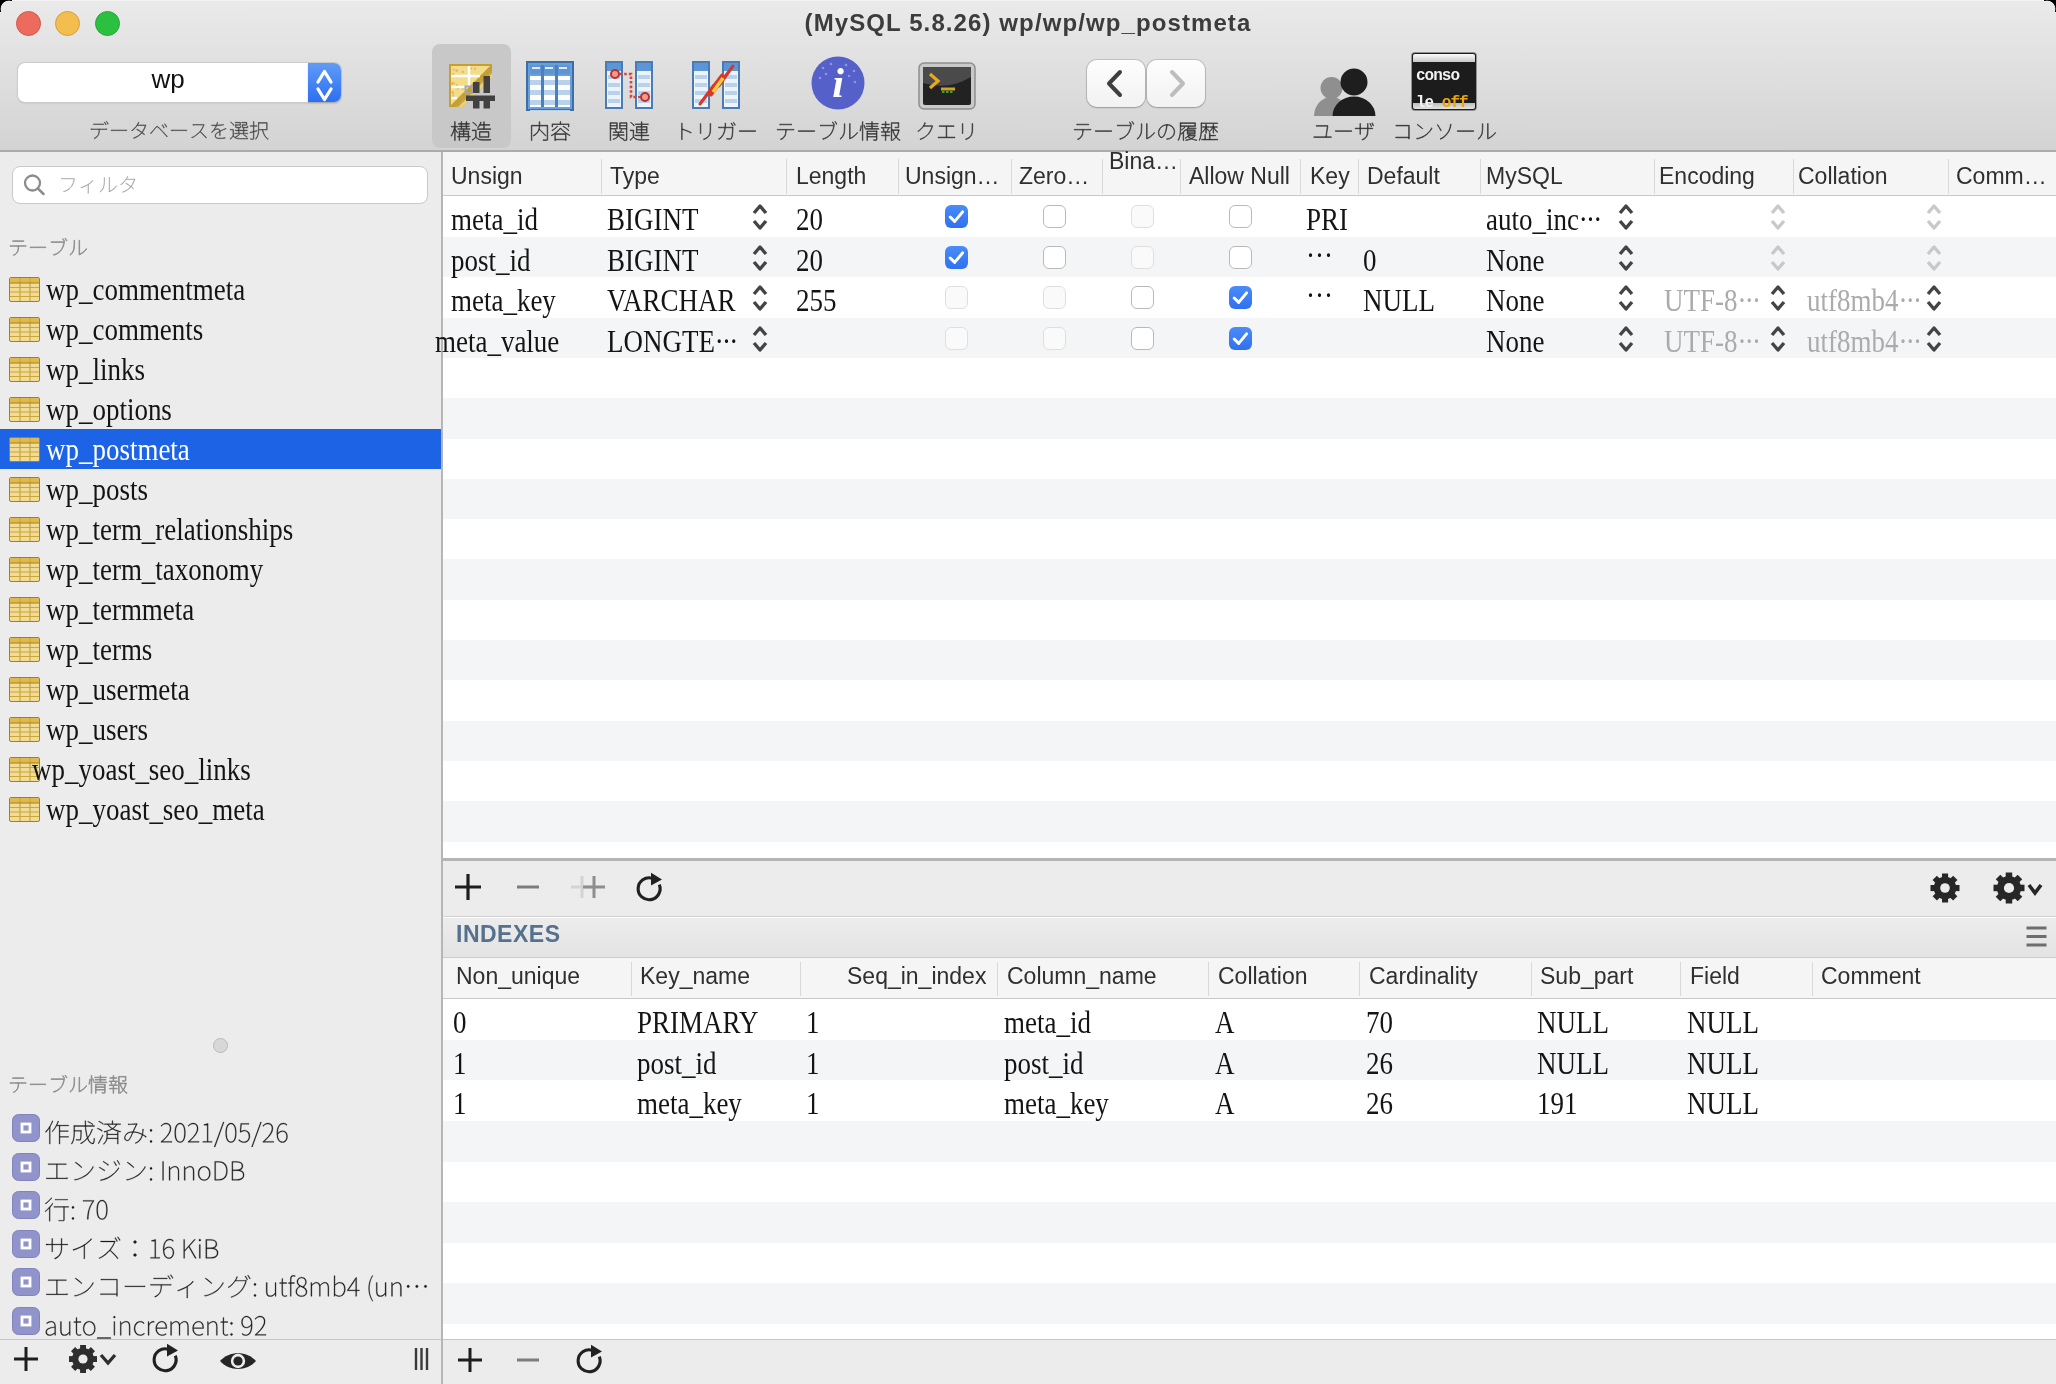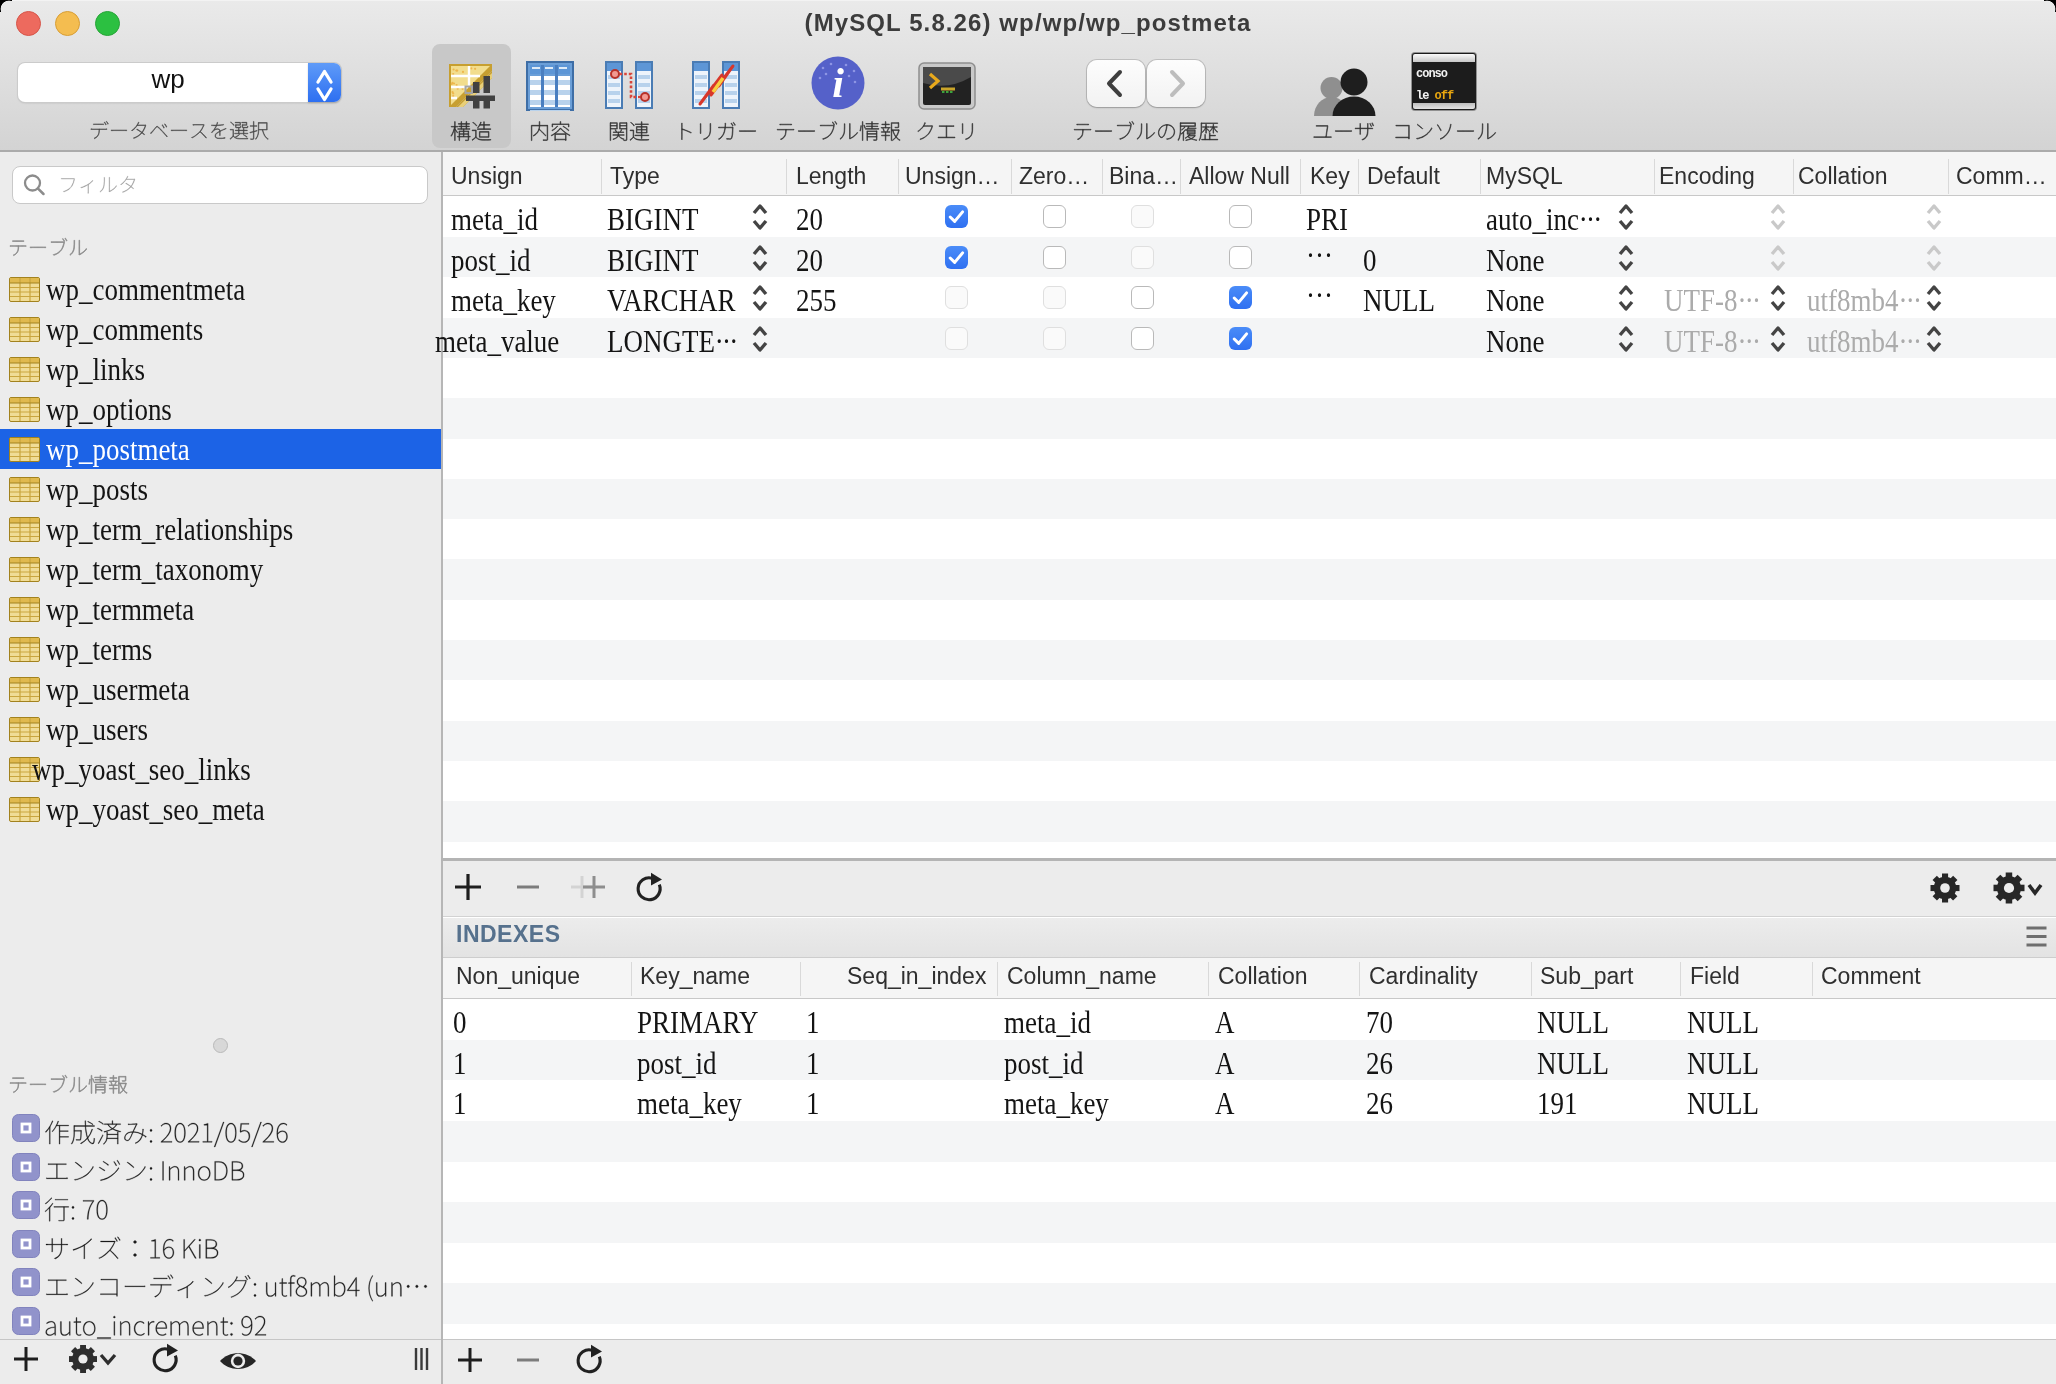--- a/index.html
+++ b/index.html
@@ -169,21 +169,21 @@
       <path d="M1 48 a17.5 19 0 0 1 35 0 Z"></path>
     </g>
 <g fill="#1e1e1e">
       <circle cx="41" cy="14" r="13.5"></circle>
       <path d="M19.5 48 a21.5 19.5 0 0 1 43 0 Z"></path>
     </g>
 </svg>
 <div class="abs" style="left:1412px;top:53px;width:64px;height:57px;border-radius:3px;background:#1c1c1c;box-shadow:0 0 0 1px #909090"></div>
 <div class="abs" style="left:1413px;top:54px;width:62px;height:8px;border-radius:2px 2px 0 0;background:linear-gradient(#fbfbfb,#c7c7c7)"></div>
 <div class="abs" style="left:1413px;top:103px;width:62px;height:6px;border-radius:0 0 2px 2px;background:linear-gradient(#bdbdbd,#e3e3e3)"></div>
-<div class="abs" style="left:1416px;top:63px;width:60px;font-family:'Liberation Mono',monospace;font-weight:bold;font-size:12px;line-height:22px;color:#f2f2f2;letter-spacing:-1px">conso<br>le<span style="color:#e9a70f"> off</span></div>
+<div class="abs" style="left:1416px;top:63px;width:60px;font-family:'Liberation Mono',monospace;font-weight:bold;font-size:16px;line-height:27px;color:#f2f2f2;letter-spacing:-1px">conso<br>le<span style="color:#e9a70f"> off</span></div>
 <div style="position:absolute;left:450px;top:116.9px">
     <svg class="jp" width="42" height="28" viewBox="0 -22.1 42 28">
       <path d="M8.7 -13H19.3V-12.4H8.7ZM7.7 -10.4H20V-9.8H7.7ZM7.4 -2.7H20.3V-2.1H7.4ZM9.3 -5.4H18.2V-4.8H9.3ZM8.3 -15.5H19.5V-14.9H8.3ZM11 -17.5H11.6V-10H11ZM13.4 -10H14V-2.5H13.4ZM16 -17.5H16.7V-10.1H16ZM9 -8.1H18.4V-7.5H9.6V1.5H9ZM18.1 -8.1H18.7V0.5Q18.7 0.9 18.6 1.1Q18.5 1.3 18.2 1.4Q17.9 1.4 17.2 1.5Q16.5 1.5 15.5 1.5Q15.5 1.4 15.4 1.2Q15.3 1 15.2 0.9Q16.1 0.9 16.8 0.9Q17.5 0.9 17.7 0.9Q18.1 0.9 18.1 0.5ZM1.2 -12.7H7.9V-12.1H1.2ZM4.6 -17.5H5.2V1.4H4.6ZM4.5 -12.5 5.1 -12.3Q4.8 -11.1 4.4 -9.7Q4 -8.4 3.5 -7.1Q3 -5.8 2.4 -4.6Q1.9 -3.5 1.3 -2.8Q1.3 -2.9 1.1 -3Q1 -3.2 0.9 -3.2Q1.4 -4 2 -5Q2.5 -6.1 3 -7.4Q3.5 -8.6 3.9 -10Q4.3 -11.3 4.5 -12.5ZM5.1 -10.3Q5.3 -10.1 5.6 -9.6Q6 -9.1 6.4 -8.4Q6.9 -7.8 7.2 -7.3Q7.6 -6.8 7.7 -6.6L7.3 -6Q7.1 -6.3 6.8 -6.9Q6.4 -7.5 6 -8.1Q5.6 -8.7 5.3 -9.2Q4.9 -9.7 4.7 -10Z M29.7 -14.5H39.8V-13.9H29.7ZM27.3 -10.3H40.8V-9.7H27.3ZM30.7 -17.1 31.3 -16.9Q30.7 -15.3 29.9 -13.8Q29 -12.3 28.1 -11.3Q28 -11.3 27.9 -11.4Q27.8 -11.5 27.7 -11.5Q27.6 -11.6 27.5 -11.6Q28.5 -12.7 29.4 -14.1Q30.2 -15.6 30.7 -17.1ZM33.7 -17.4H34.3V-9.9H33.7ZM26.2 -9.1V-1.9H25.6V-8.4H22.1V-9.1ZM26.2 -2.2Q27 -0.9 28.6 -0.3Q30.1 0.4 32.1 0.4Q32.9 0.5 34.1 0.5Q35.2 0.5 36.5 0.5Q37.8 0.5 39 0.4Q40.2 0.4 41 0.4Q41 0.4 40.9 0.5Q40.9 0.7 40.8 0.8Q40.8 0.9 40.8 1Q40 1 38.9 1.1Q37.7 1.1 36.5 1.1Q35.2 1.1 34.1 1.1Q32.9 1.1 32.1 1.1Q30 1 28.4 0.3Q26.9 -0.4 25.9 -1.6Q25.1 -0.9 24.2 -0.1Q23.3 0.6 22.4 1.3L22 0.7Q22.8 0.1 23.8 -0.6Q24.7 -1.4 25.6 -2.2ZM22.6 -16.5 23 -16.9Q23.8 -16.5 24.5 -15.9Q25.2 -15.3 25.9 -14.7Q26.5 -14.1 26.9 -13.5L26.4 -13.1Q26 -13.7 25.4 -14.3Q24.8 -14.9 24 -15.5Q23.3 -16.1 22.6 -16.5ZM30 -6.9V-2.4H38.4V-6.9ZM29.4 -7.5H39V-1.8H29.4Z" fill="#333" stroke="#333" stroke-width="0.6"></path>
     </svg>
   </div>
 <div style="position:absolute;left:529px;top:116.9px">
     <svg class="jp" width="42" height="28" viewBox="0 -22.1 42 28">
       <path d="M9.8 -9.7 10.2 -10.1Q11.2 -9.3 12.1 -8.4Q13.1 -7.5 14 -6.6Q14.9 -5.8 15.7 -4.9Q16.5 -4.1 17 -3.5L16.5 -3.1Q16 -3.7 15.2 -4.5Q14.4 -5.4 13.5 -6.3Q12.6 -7.2 11.7 -8.1Q10.7 -9 9.8 -9.7ZM10.2 -17.5H10.8V-14.3Q10.8 -13.3 10.7 -12.2Q10.6 -11.1 10.3 -9.9Q10 -8.7 9.3 -7.5Q8.7 -6.3 7.5 -5.2Q6.3 -4 4.5 -3Q4.4 -3 4.4 -3.1Q4.3 -3.2 4.2 -3.3Q4.1 -3.4 4 -3.4Q5.8 -4.5 7 -5.6Q8.1 -6.7 8.8 -7.8Q9.5 -9 9.8 -10.1Q10.1 -11.2 10.1 -12.3Q10.2 -13.3 10.2 -14.3ZM2.3 -13.8H18.4V-13.1H2.9V1.5H2.3ZM18.1 -13.8H18.7V0.2Q18.7 0.7 18.6 1Q18.4 1.2 18 1.3Q17.5 1.4 16.6 1.4Q15.6 1.4 14.2 1.4Q14.2 1.3 14.2 1.2Q14.1 1.1 14.1 1Q14 0.8 14 0.7Q14.8 0.7 15.6 0.7Q16.3 0.8 16.9 0.7Q17.4 0.7 17.6 0.7Q17.9 0.7 18 0.6Q18.1 0.5 18.1 0.2Z M28.2 -13.1 28.9 -12.9Q28.1 -12 27.2 -11.2Q26.3 -10.3 25.3 -9.6Q24.3 -8.9 23.3 -8.3Q23.3 -8.4 23.2 -8.5Q23.1 -8.5 23 -8.6Q22.9 -8.7 22.8 -8.8Q24.3 -9.6 25.8 -10.7Q27.2 -11.9 28.2 -13.1ZM33.9 -12.7 34.2 -13.1Q35.3 -12.5 36.4 -11.7Q37.5 -10.9 38.4 -10.2Q39.4 -9.4 40 -8.8L39.6 -8.3Q39 -8.9 38 -9.7Q37.1 -10.5 36 -11.3Q34.9 -12.1 33.9 -12.7ZM31.5 -10.4Q30.6 -9.2 29.2 -7.9Q27.7 -6.6 26 -5.4Q24.3 -4.1 22.4 -3.2Q22.4 -3.3 22.3 -3.3Q22.3 -3.4 22.2 -3.5Q22.1 -3.6 22 -3.7Q23.9 -4.6 25.6 -5.8Q27.4 -7.1 28.8 -8.4Q30.2 -9.8 31.1 -11H31.7Q32.5 -10 33.7 -9Q34.8 -8 36 -7.1Q37.3 -6.1 38.6 -5.3Q39.9 -4.5 41.1 -3.9Q41.1 -3.8 40.9 -3.7Q40.8 -3.5 40.7 -3.4Q39.5 -4 38.2 -4.8Q36.9 -5.6 35.7 -6.6Q34.4 -7.5 33.3 -8.5Q32.3 -9.5 31.5 -10.4ZM25.8 -5.4H37.1V1.4H36.5V-4.7H26.4V1.5H25.8ZM26.1 0.1H36.9V0.7H26.1ZM31.1 -17.5H31.8V-15H31.1ZM23 -15.2H40V-12.1H39.4V-14.6H23.6V-12.1H23Z" fill="#333" stroke="#333" stroke-width="0.6"></path>
     </svg>
   </div>
@@ -437,21 +437,21 @@
 <div class="vsep" style="left:1358px;top:159px;height:35px"></div>
 <div class="vsep" style="left:1480px;top:159px;height:35px"></div>
 <div class="vsep" style="left:1654px;top:159px;height:35px"></div>
 <div class="vsep" style="left:1793px;top:159px;height:35px"></div>
 <div class="vsep" style="left:1948px;top:159px;height:35px"></div>
 <div class="cell hdr" style="left:451px;top:165px">Unsign</div>
 <div class="cell hdr" style="left:610px;top:165px">Type</div>
 <div class="cell hdr" style="left:796px;top:165px">Length</div>
 <div class="cell hdr" style="left:905px;top:165px">Unsign…</div>
 <div class="cell hdr" style="left:1019px;top:165px">Zero…</div>
-<div class="cell hdr" style="left:1109px;top:165px">Bina…</div>
+<div class="cell hdr" style="left:1109px;top:150px">Bina…</div>
 <div class="cell hdr" style="left:1189px;top:165px">Allow Null</div>
 <div class="cell hdr" style="left:1310px;top:165px">Key</div>
 <div class="cell hdr" style="left:1367px;top:165px">Default</div>
 <div class="cell hdr" style="left:1486px;top:165px">MySQL</div>
 <div class="cell hdr" style="left:1659px;top:165px">Encoding</div>
 <div class="cell hdr" style="left:1798px;top:165px">Collation</div>
 <div class="cell hdr" style="left:1956px;top:165px">Comm…</div>
 <div class="abs" style="left:443px;top:237px;width:1613px;height:40px;background:#f4f5f6"></div>
 <div class="abs" style="left:443px;top:318px;width:1613px;height:40px;background:#f4f5f6"></div>
 <div class="abs" style="left:443px;top:358px;width:1613px;height:500px;background:repeating-linear-gradient(180deg,#fff 0px,#fff 40.3px,#f4f5f6 40.3px,#f4f5f6 80.6px)"></div>

